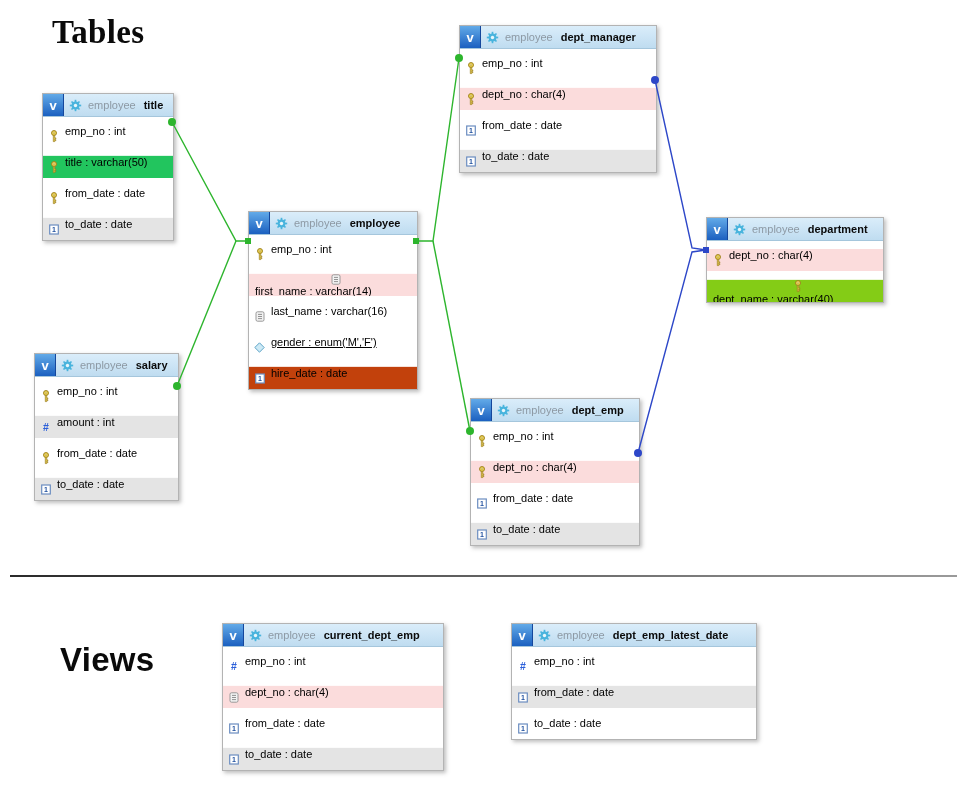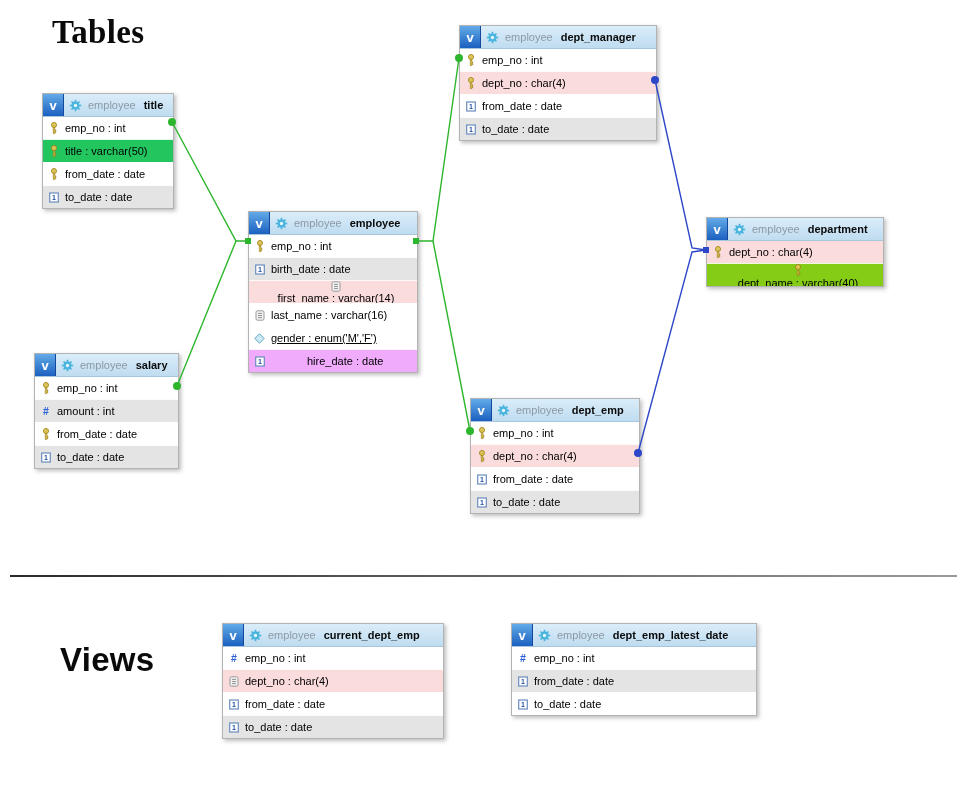--- a/index.html
+++ b/index.html
@@ -29,21 +29,21 @@
   .v-badge{
     width:20px;height:22px;flex:0 0 20px;display:flex;align-items:center;justify-content:center;
     background:linear-gradient(to bottom,#62aae8,#1b60c0);
     border-right:1px solid #15479c;
     color:#fff;font-weight:bold;font-size:13px;line-height:1;
   }
   .gear{flex:0 0 13px;margin-left:5px;display:flex;align-items:center;}
   .schema-name{color:#8d99a4;margin-left:6px;white-space:nowrap;}
   .table-name{color:#0a0a0a;font-weight:bold;margin-left:8px;white-space:nowrap;}
   .col-row{
-    height:22px;display:flex;align-items:center;white-space:nowrap;overflow:hidden;
+    height:22px;display:flex;white-space:nowrap;overflow:hidden;margin-top:8px;
   }
   .col-row + .col-row{border-top:1px solid rgba(255,255,255,0.85);}
   .col-icon{flex:0 0 11px;margin-left:5px;display:flex;align-items:center;justify-content:center;}
   .col-text{margin-left:6px;color:#000;}
   #wires{position:absolute;left:0;top:0;pointer-events:none;}
 </style>
 </head>
 <body>
 
 <div id="canvas">
@@ -133,29 +133,20 @@
         <div class="col-row" style="background: rgb(255, 255, 255);">
           <span class="col-icon">
             <svg width="10" height="13" viewBox="0 0 10 13">
               <circle cx="5" cy="3" r="2.5" fill="#efd54f" stroke="#9a7d1e" stroke-width="0.9"></circle>
               <circle cx="5" cy="2.8" r="0.8" fill="#fffbe6" stroke="#9a7d1e" stroke-width="0.4"></circle>
               <path d="M4.3 5.2 L4.3 11.6 L5.7 11.6 L5.7 10.6 L6.9 10.6 L6.9 9.7 L5.7 9.7 L5.7 8.8 L6.9 8.8 L6.9 7.9 L5.7 7.9 L5.7 5.2 Z" fill="#efd54f" stroke="#9a7d1e" stroke-width="0.7"></path>
             </svg>
           </span>
           <span class="col-text">emp_no : int</span>
         </div>
-        <div class="col-row" style="background: rgb(228, 228, 228);">
-          <span class="col-icon">
-            <svg width="10" height="11" viewBox="0 0 10 11">
-              <rect x="0.7" y="1" width="8.6" height="9" fill="#ffffff" stroke="#6b8dc0" stroke-width="1.2"></rect>
-              <text x="5" y="8.1" font-size="7" font-weight="bold" fill="#1e4f9e" text-anchor="middle" font-family="Liberation Sans, sans-serif">1</text>
-            </svg>
-          </span>
-          <span class="col-text">birth_date : date</span>
-        </div>
         <div class="col-row" style="background: rgb(251, 220, 220); flex-direction: column;">
           <span class="col-icon">
             <svg width="10" height="11" viewBox="0 0 10 11">
               <rect x="1" y="0.8" width="8" height="9.4" rx="1.5" fill="#f2f2f2" stroke="#8f8f8f" stroke-width="0.9"></rect>
               <line x1="3" y1="3.4" x2="7" y2="3.4" stroke="#7a7a7a" stroke-width="0.8"></line>
               <line x1="3" y1="5.5" x2="7" y2="5.5" stroke="#7a7a7a" stroke-width="0.8"></line>
               <line x1="3" y1="7.6" x2="7" y2="7.6" stroke="#7a7a7a" stroke-width="0.8"></line>
             </svg>
           </span>
           <span class="col-text">first_name : varchar(14)</span>
@@ -172,21 +163,21 @@
           <span class="col-text">last_name : varchar(16)</span>
         </div>
         <div class="col-row" style="background: rgb(255, 255, 255); text-decoration: underline;">
           <span class="col-icon">
             <svg width="11" height="11" viewBox="0 0 11 11">
               <path d="M5.5 0.8 L10.2 5.5 L5.5 10.2 L0.8 5.5 Z" fill="#cdeaf6" stroke="#5fa4c6" stroke-width="1"></path>
             </svg>
           </span>
           <span class="col-text">gender : enum('M','F')</span>
         </div>
-        <div class="col-row" style="background: #f0abfc; gap: 36px;">
+        <div class="col-row" style="background: #c2410c;">
           <span class="col-icon">
             <svg width="10" height="11" viewBox="0 0 10 11">
               <rect x="0.7" y="1" width="8.6" height="9" fill="#ffffff" stroke="#6b8dc0" stroke-width="1.2"></rect>
               <text x="5" y="8.1" font-size="7" font-weight="bold" fill="#1e4f9e" text-anchor="middle" font-family="Liberation Sans, sans-serif">1</text>
             </svg>
           </span>
           <span class="col-text">hire_date : date</span>
         </div>
       </div>
       <div class="table-card" style="left: 459px; top: 25px; width: 196px;">

